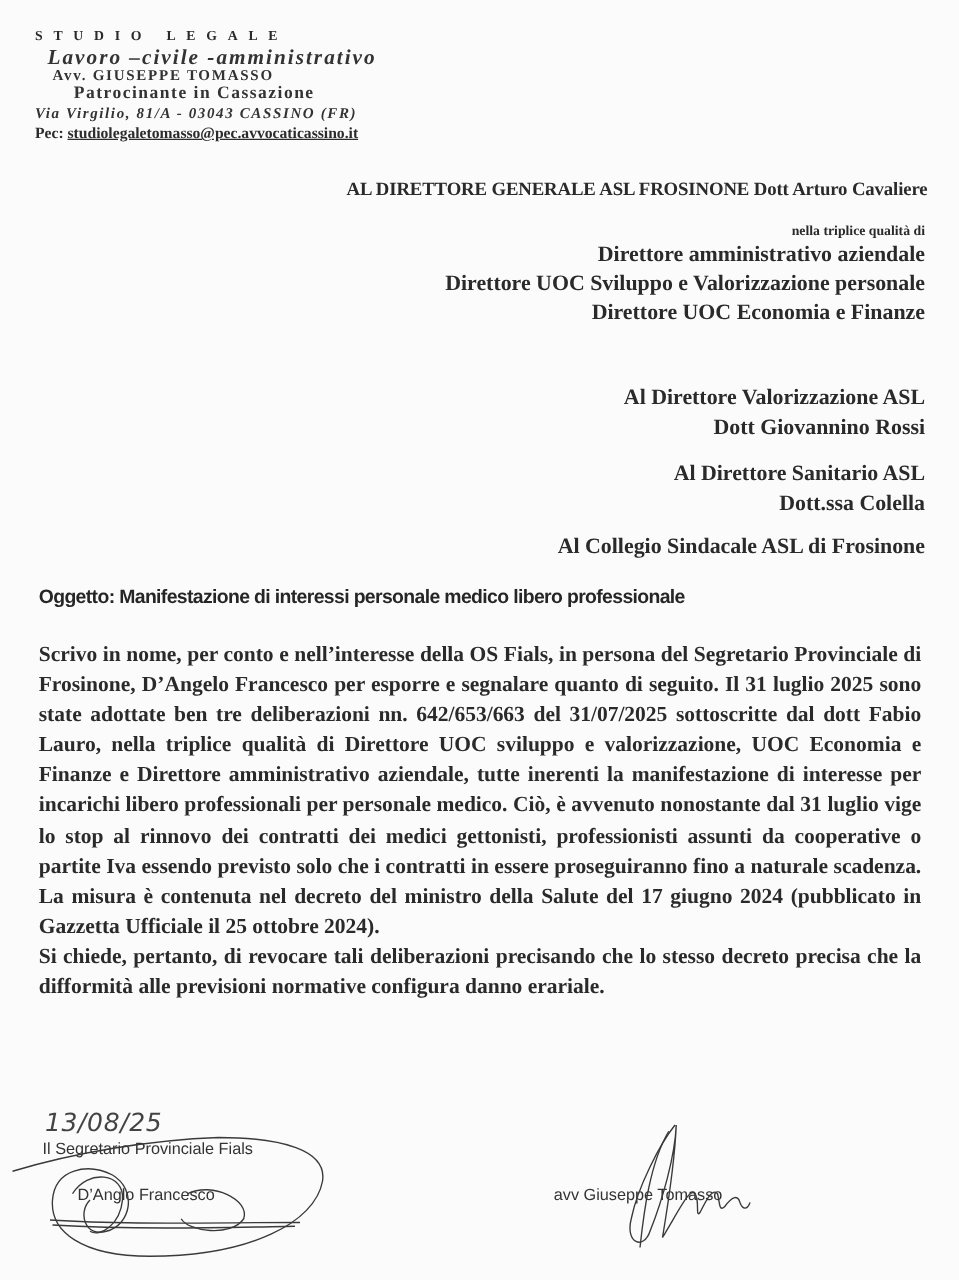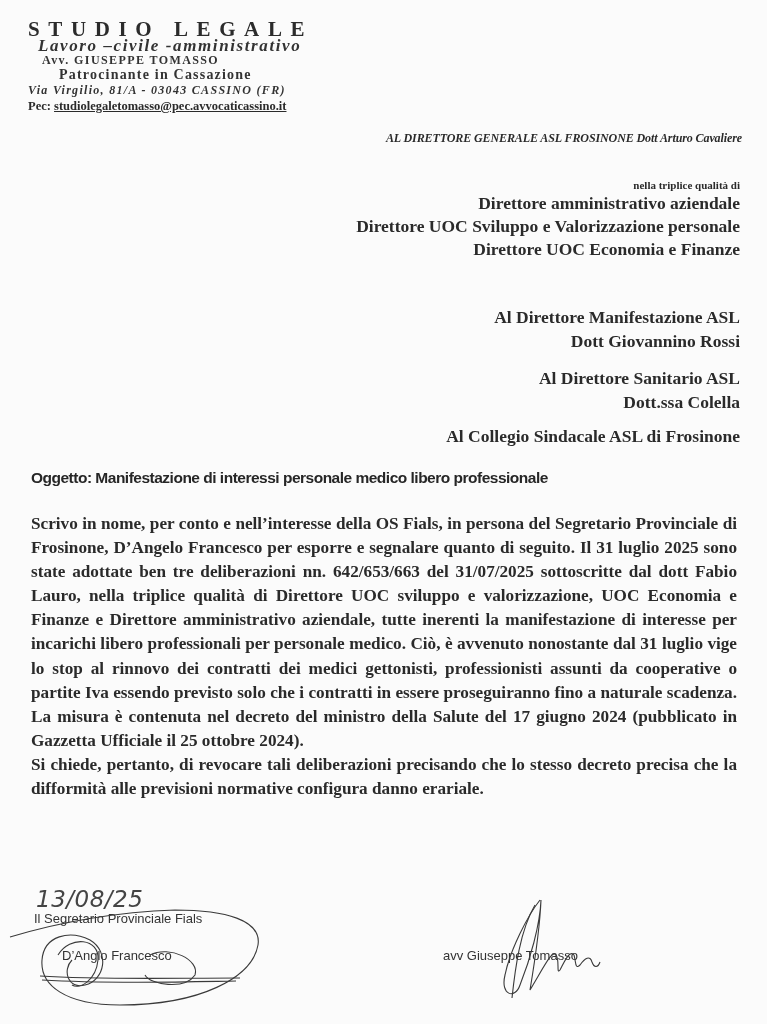--- a/index.html
+++ b/index.html
@@ -7,31 +7,31 @@
     body {
       background: #fbfbfb;
       color: #2a2a2a;
       font-family: "Liberation Serif", serif;
       position: relative;
     }
     .page { position: absolute; left: 0; top: 0; width: 767px; height: 1024px; }
 
     
     .letterhead { position: absolute; left: 28px; top: 20px; width: 360px; }
-    .lh-studio { font-weight: bold; font-size: 21px; letter-spacing: 8.6px; line-height: 18px; color: #2b2b2b; }
+    .lh-studio { font-weight: bold; font-size: 11px; letter-spacing: 8.6px; line-height: 18px; color: #2b2b2b; }
     .lh-sub { font-style: italic; font-weight: bold; font-size: 17px; letter-spacing: 1.6px; line-height: 15px; margin-left: 10px; color: #333; }
     .lh-avv { font-weight: bold; font-size: 12px; letter-spacing: 1.4px; line-height: 14px; margin-left: 14px; color: #333; }
     .lh-patro { font-weight: bold; font-size: 14px; letter-spacing: 1.2px; line-height: 15px; margin-left: 31px; color: #333; }
     .lh-addr { font-style: italic; font-weight: bold; font-size: 12px; letter-spacing: 1.3px; line-height: 16px; color: #333; }
     .lh-pec { font-weight: bold; font-size: 12.5px; line-height: 16px; color: #2b2b2b; }
     .lh-pec a { color: #2b2b2b; text-decoration: underline; }
 
     
     .recip { position: absolute; right: 27px; text-align: right; font-weight: bold; color: #2a2a2a; }
-    .r-general { top: 131px; right: 25px; font-size: 12px; letter-spacing: -0.1px; font-style: italic; }
+    .r-general { top: 144px; right: 25px; font-size: 15px; letter-spacing: -0.1px; }
     .r-lauro { top: 178px; }
     .r-lauro .name { font-size: 17.5px; line-height: 22px; }
     .r-lauro .qual { font-size: 11px; line-height: 14px; }
     .r-lauro .role { font-size: 17.5px; line-height: 23px; }
     .r-amm { top: 305px; font-size: 17.5px; line-height: 24px; }
     .r-san { top: 366px; font-size: 17.5px; line-height: 24px; }
     .r-coll { top: 424px; font-size: 17.5px; line-height: 24px; }
 
     
     .subject {
@@ -45,21 +45,21 @@
       position: absolute; left: 31px; top: 512px; width: 706px;
       font-size: 17.2px; line-height: 24.1px; color: #2a2a2a;
       text-align: justify;
       font-weight: bold;
     }
     .body-text p { margin: 0; }
 
     
     .sig-date {
       position: absolute; left: 36px; top: 886px;
-      font-family: "DejaVu Sans", sans-serif; font-size: 23px; color: #444;
+      font-family: "DejaVu Sans", sans-serif; font-size: 20px; color: #444;
       font-style: italic; letter-spacing: 0.5px;
     }
     .sig-role {
       position: absolute; left: 34px; top: 911px;
       font-family: "Liberation Sans", sans-serif; font-size: 13px; color: #333;
     }
     .sig-name-left {
       position: absolute; left: 62px; top: 948px;
       font-family: "Liberation Sans", sans-serif; font-size: 13px; color: #333;
     }
@@ -89,21 +89,21 @@
   <div class="recip r-general">AL DIRETTORE GENERALE ASL FROSINONE Dott Arturo Cavaliere</div>
 
   <div class="recip r-lauro">
     <div class="qual">nella triplice qualità di</div>
     <div class="role">Direttore amministrativo aziendale</div>
     <div class="role">Direttore UOC Sviluppo e Valorizzazione personale</div>
     <div class="role">Direttore UOC Economia e Finanze</div>
   </div>
 
   <div class="recip r-amm">
-    <div>Al Direttore Manifestazione ASL</div>
+    <div>Al Direttore Valorizzazione ASL</div>
     <div>Dott Giovannino Rossi</div>
   </div>
 
   <div class="recip r-san">
     <div>Al Direttore Sanitario ASL</div>
     <div>Dott.ssa Colella</div>
   </div>
 
   <div class="recip r-coll">Al Collegio Sindacale ASL di Frosinone</div>
 

